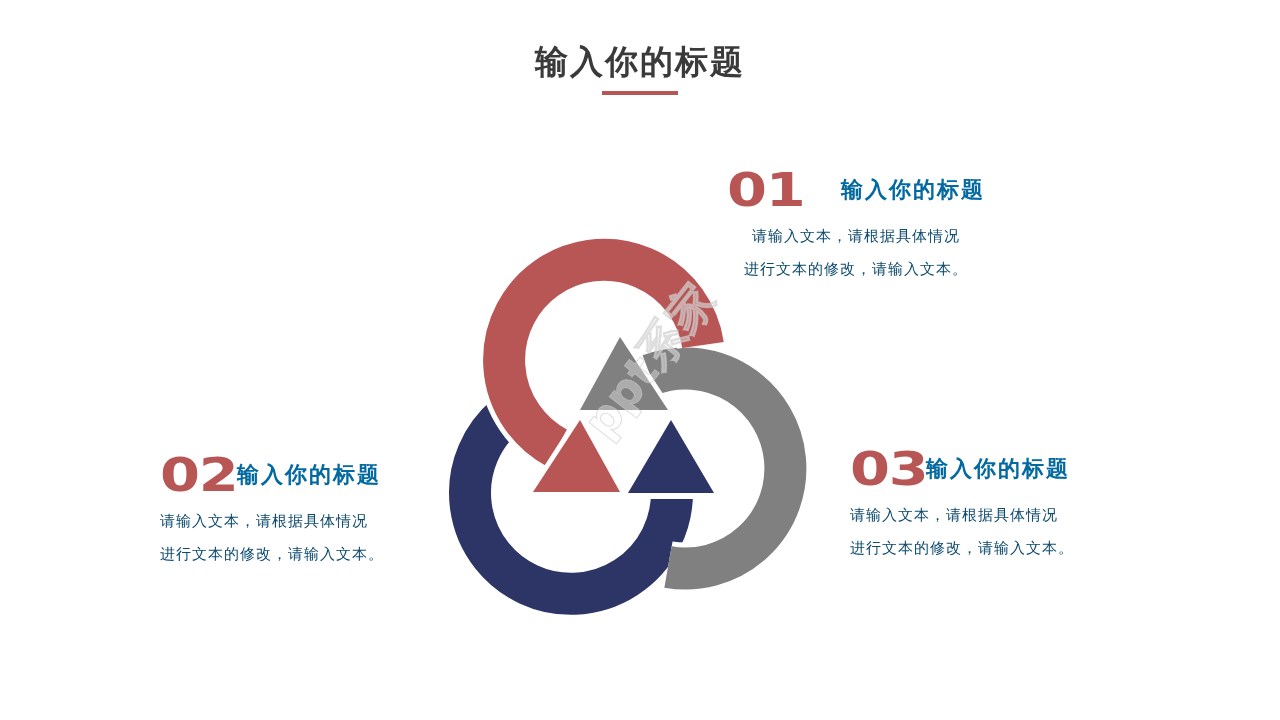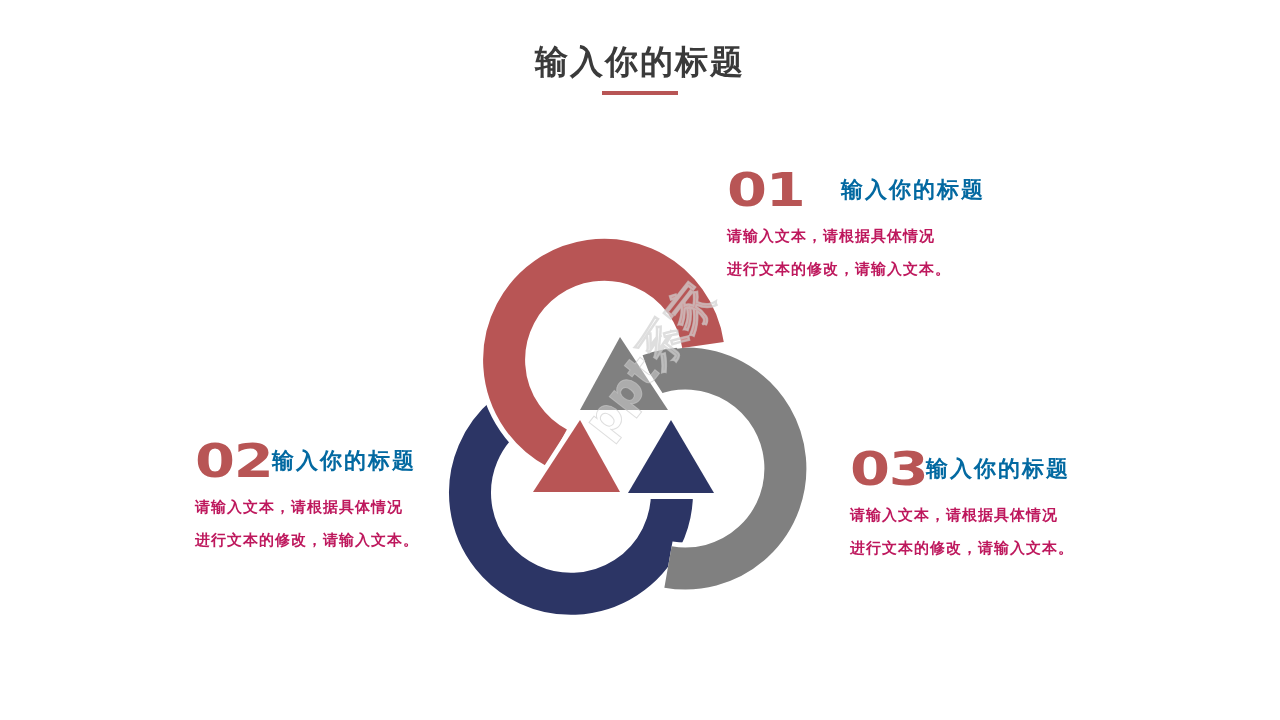--- a/index.html
+++ b/index.html
@@ -65,33 +65,33 @@
     .block-title {
       font-size: 22px;
       font-weight: bold;
       color: #0369a1;
       letter-spacing: 2px;
       white-space: nowrap;
     }
     .block-body {
       margin-top: 8px;
       font-size: 15px;
-      font-weight: bold;
-      color: #be185d;
+      font-weight: normal;
+      color: #0c4a6e;
       line-height: 33px;
       white-space: nowrap;
       letter-spacing: 1px;
     }
     .block-body p {
       margin: 0;
     }
 
-    #block-01 { left: 727px; top: 168px; }
+    #block-01 { left: 727px; top: 168px; text-align: center; }
     #block-01 .block-title { margin-left: 52px; }
-    #block-02 { left: 160px; top: 439px; margin-left: 35px; }
+    #block-02 { left: 160px; top: 453px; }
     #block-02 .block-title { margin-left: 15px; }
     #block-03 { left: 850px; top: 447px; }
     #block-03 .block-title { margin-left: 14px; }
 
     .watermark {
       position: absolute;
       left: 560px;
       top: 330px;
       font-size: 46px;
       font-weight: bold;

